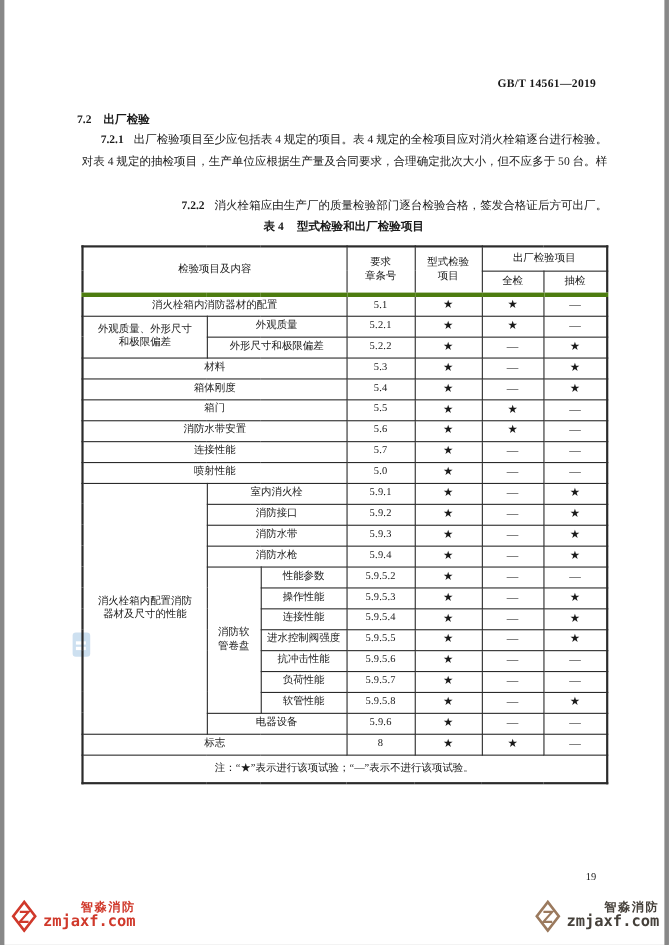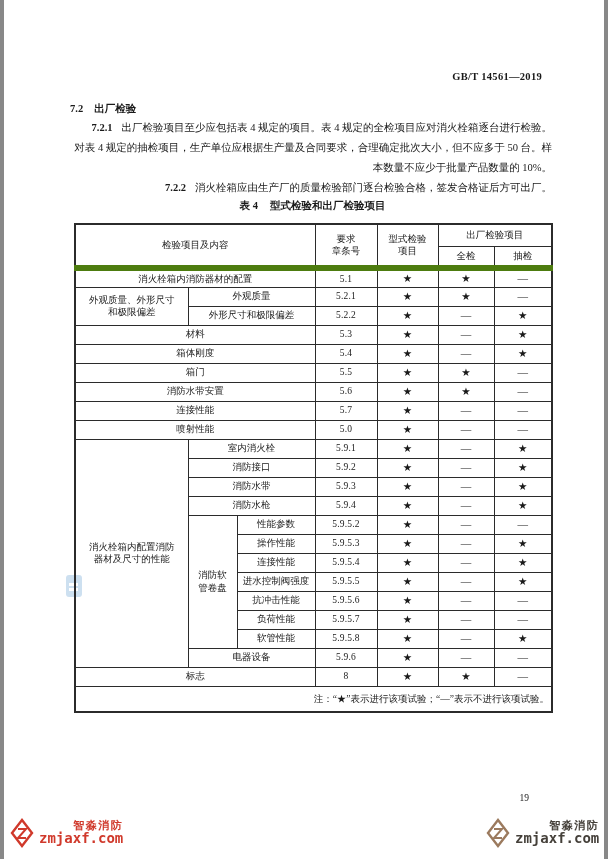--- a/index.html
+++ b/index.html
@@ -33,27 +33,27 @@
     border-collapse:collapse; table-layout:fixed;
     border:2px solid #2b2b2b;
   }
   .doc-table th, .doc-table td {
     border:1px solid #2b2b2b; text-align:center; vertical-align:middle;
     font-size:9.5px; font-weight:normal; line-height:1.3;
     white-space:pre-line; padding:1px 2px; overflow:hidden;
   }
   .doc-table thead th { height:22px; }
   .doc-table tbody td { height:19px; }
-  .doc-table tbody tr:first-child td { border-top:6px solid #4d7c0f; }
+  .doc-table tbody tr:first-child td { border-top:4px solid #4d7c0f; }
   .doc-table td.mark { font-size:10.5px; }
   .doc-table td.code { letter-spacing:.2px;margin-left:45px; }
   .doc-table .note-cell {
-    height:26px; text-align:right; padding-left:1px; white-space:nowrap;
-  }
-  .page-number { position:absolute; top:793px; right:75px; font-size:9.5px; }
+    height:26px; text-align:center; padding-left:1px; white-space:nowrap;
+  }
+  .page-number { position:absolute; top:793px; right:62px; font-size:9.5px; }
   .watermark { position:absolute; top:818px; display:flex; align-items:center; gap:5px; }
   .wm-right { left:482px; color:#45403a; }
   .wm-left  { left:6px;   color:#d0392b; }
   .wm-textcol { display:flex; flex-direction:column; line-height:1.05; }
   .wm-brand { font-size:11px; font-weight:bold; letter-spacing:1.5px;
               font-family:"Liberation Sans","DejaVu Sans",sans-serif;text-align:right; }
   .wm-site  { font-size:14px; font-weight:bold;
               font-family:"DejaVu Sans Mono","Liberation Mono",monospace; }
   .wm-logo { flex:0 0 auto; }
   .artifact-blue {
@@ -72,21 +72,20 @@
 
   <div class="std-number">GB/T 14561—2019</div>
 
   <div class="section-head">
     <span>7.2</span><span class="sec-title">出厂检验</span>
   </div>
 
   <div class="clause clause-1">
     <div class="cline"><b>7.2.1</b><span>出厂检验项目至少应包括表 4 规定的项目。表 4 规定的全检项目应对消火栓箱逐台进行检验。</span></div>
     <div class="cline"><span>对表 4 规定的抽检项目，生产单位应根据生产量及合同要求，合理确定批次大小，但不应多于 50 台。样</span></div>
-    <div class="cline"><span>本数量不应少于批量产品数量的 10%。</span></div>
   </div>
 
   <div class="clause clause-2">
     <div class="cline"><b>7.2.2</b><span>消火栓箱应由生产厂的质量检验部门逐台检验合格，签发合格证后方可出厂。</span></div>
   </div>
 
   <div class="table-caption">
     <span>表 4</span><span class="cap-title">型式检验和出厂检验项目</span>
   </div>
 

